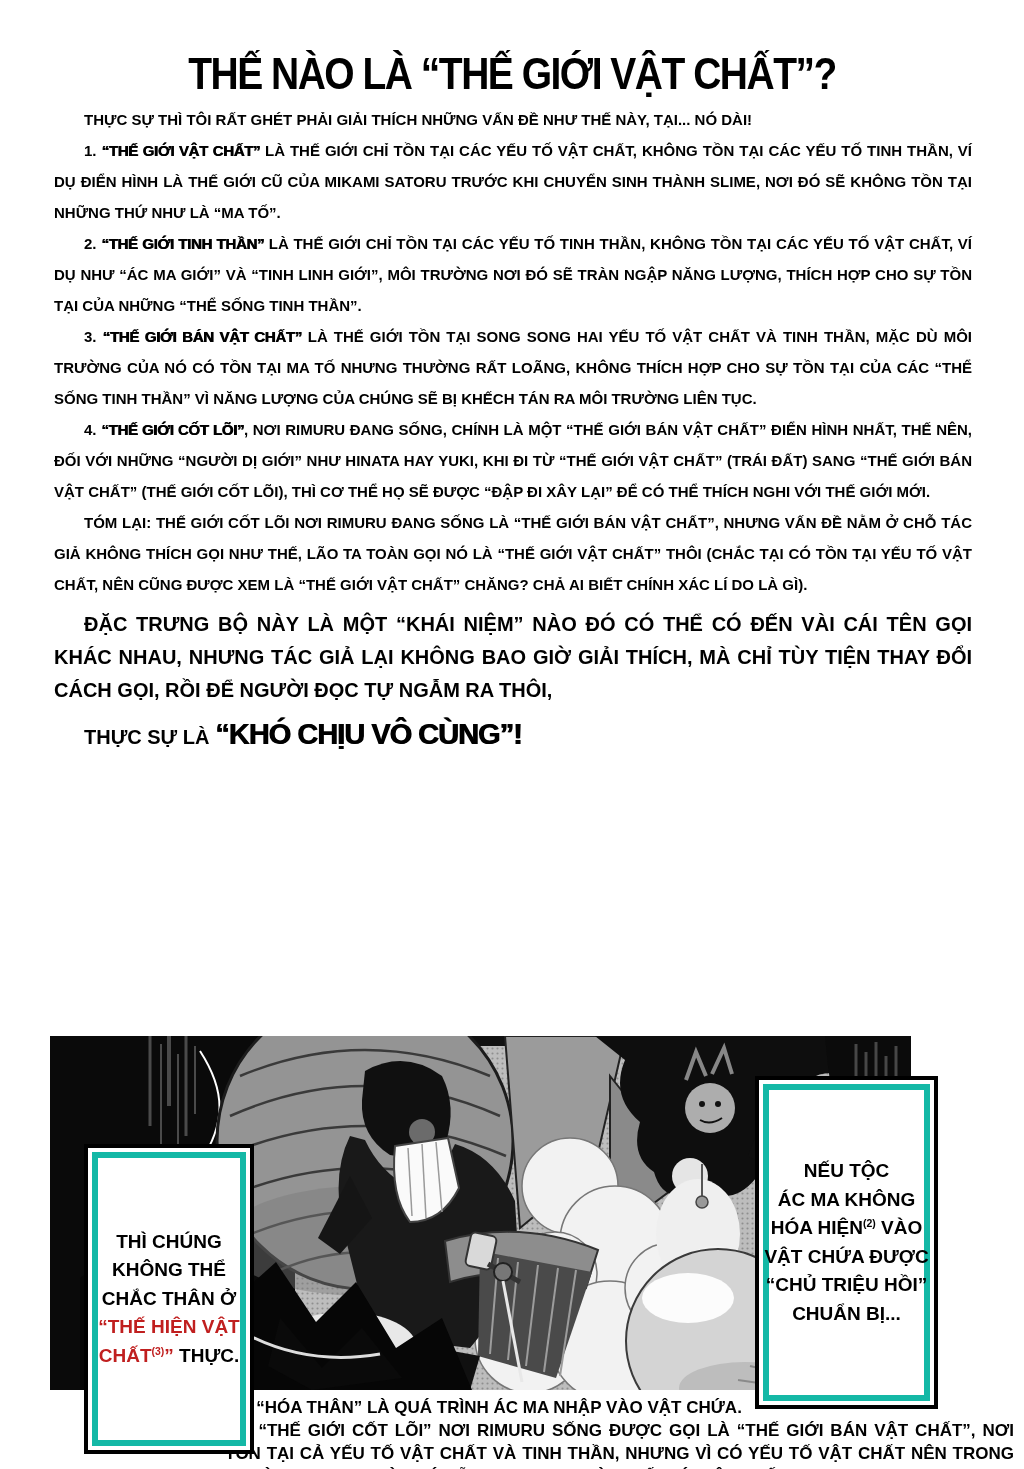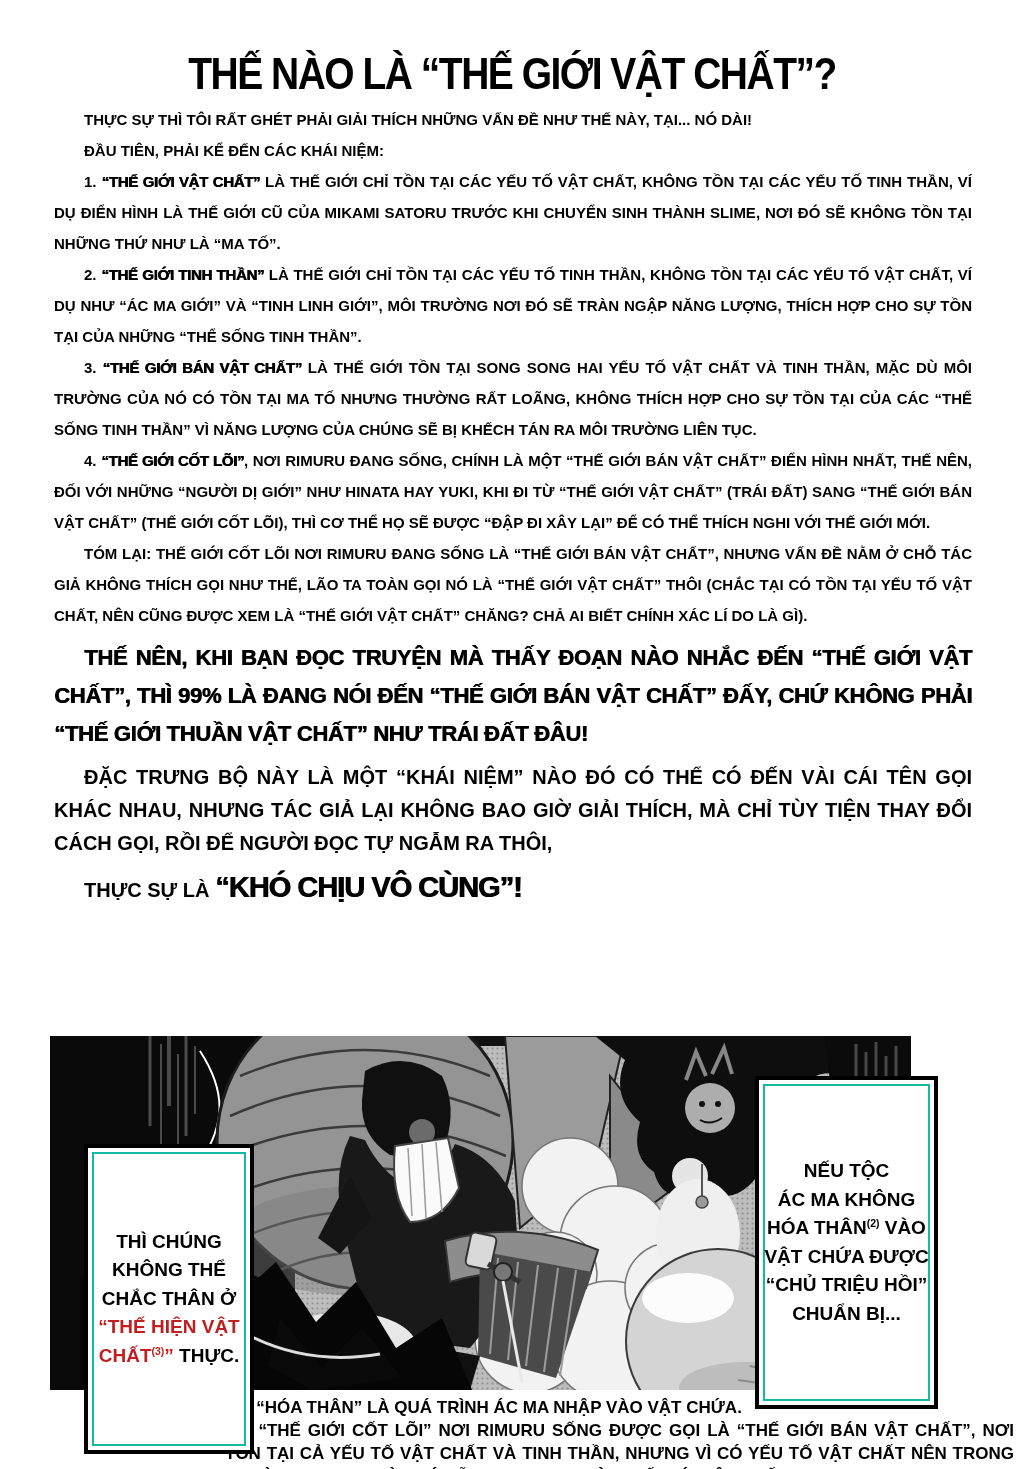--- a/index.html
+++ b/index.html
@@ -18,47 +18,45 @@
   .xb{text-shadow:0.7px 0 0 currentColor;letter-spacing:-0.3px;}
   .big{font-size:29px;letter-spacing:-1px;text-shadow:0.9px 0 0 currentColor;}
   sup{font-size:0.55em;line-height:0;}
   .red{color:var(--red,#c01f1f);}
   
   .panel{position:absolute;left:50px;top:1036px;width:861px;height:354px;
          background:#0a0a0a;overflow:hidden;}
   .panel svg{display:block;width:100%;height:100%;}
   
   .bubble{position:absolute;background:#fff;border:4px solid #000;padding:4px;box-sizing:border-box;z-index:5;}
-  .bubble-inner{border:2px solid #14b8a6;width:100%;height:100%;box-sizing:border-box;
+  .bubble-inner{border:6px solid #14b8a6;width:100%;height:100%;box-sizing:border-box;
                 display:flex;flex-direction:column;justify-content:center;align-items:center;
                 text-align:center;font-size:19px;line-height:28.5px;font-weight:bold;background:#fff;}
   .bubble.left{left:84px;top:1144px;width:170px;height:310px;}
   .bubble.right{left:755px;top:1076px;width:183px;height:333px;}
   .bline{white-space:nowrap;}
   
   .footnotes{position:absolute;left:225px;top:1396px;width:789px;z-index:4;
              font-size:17px;line-height:23px;font-weight:bold;text-align:justify;background:#fff;}
   .fnote{margin:0;}
 </style>
 </head>
 <body>
 
 <div class="page">
 
   <h1 class="title">THẾ NÀO LÀ “THẾ GIỚI VẬT CHẤT”?</h1>
 
   <div class="article" id="article">
       <p class="para n"><span>THỰC SỰ THÌ TÔI RẤT GHÉT PHẢI GIẢI THÍCH NHỮNG VẤN ĐỀ NHƯ THẾ NÀY, TẠI... NÓ DÀI!</span></p>
-      <p class="para n"><span>ĐẦU TIÊN, PHẢI KỂ ĐẾN CÁC KHÁI NIỆM:</span></p>
       <p class="para n"><span>1. </span><span class="xb">“THẾ GIỚI VẬT CHẤT”</span><span> LÀ THẾ GIỚI CHỈ TỒN TẠI CÁC YẾU TỐ VẬT CHẤT, KHÔNG TỒN TẠI CÁC YẾU TỐ TINH THẦN, VÍ DỤ ĐIỂN HÌNH LÀ THẾ GIỚI CŨ CỦA MIKAMI SATORU TRƯỚC KHI CHUYỂN SINH THÀNH SLIME, NƠI ĐÓ SẼ KHÔNG TỒN TẠI NHỮNG THỨ NHƯ LÀ “MA TỐ”.</span></p>
       <p class="para n"><span>2. </span><span class="xb">“THẾ GIỚI TINH THẦN”</span><span> LÀ THẾ GIỚI CHỈ TỒN TẠI CÁC YẾU TỐ TINH THẦN, KHÔNG TỒN TẠI CÁC YẾU TỐ VẬT CHẤT, VÍ DỤ NHƯ “ÁC MA GIỚI” VÀ “TINH LINH GIỚI”, MÔI TRƯỜNG NƠI ĐÓ SẼ TRÀN NGẬP NĂNG LƯỢNG, THÍCH HỢP CHO SỰ TỒN TẠI CỦA NHỮNG “THỂ SỐNG TINH THẦN”.</span></p>
       <p class="para n"><span>3. </span><span class="xb">“THẾ GIỚI BÁN VẬT CHẤT”</span><span> LÀ THẾ GIỚI TỒN TẠI SONG SONG HAI YẾU TỐ VẬT CHẤT VÀ TINH THẦN, MẶC DÙ MÔI TRƯỜNG CỦA NÓ CÓ TỒN TẠI MA TỐ NHƯNG THƯỜNG RẤT LOÃNG, KHÔNG THÍCH HỢP CHO SỰ TỒN TẠI CỦA CÁC “THỂ SỐNG TINH THẦN” VÌ NĂNG LƯỢNG CỦA CHÚNG SẼ BỊ KHẾCH TÁN RA MÔI TRƯỜNG LIÊN TỤC.</span></p>
       <p class="para n"><span>4. </span><span class="xb">“THẾ GIỚI CỐT LÕI”</span><span>, NƠI RIMURU ĐANG SỐNG, CHÍNH LÀ MỘT “THẾ GIỚI BÁN VẬT CHẤT” ĐIỂN HÌNH NHẤT, THẾ NÊN, ĐỐI VỚI NHỮNG “NGƯỜI DỊ GIỚI” NHƯ HINATA HAY YUKI, KHI ĐI TỪ “THẾ GIỚI VẬT CHẤT” (TRÁI ĐẤT) SANG “THẾ GIỚI BÁN VẬT CHẤT” (THẾ GIỚI CỐT LÕI), THÌ CƠ THỂ HỌ SẼ ĐƯỢC “ĐẬP ĐI XÂY LẠI” ĐỂ CÓ THỂ THÍCH NGHI VỚI THẾ GIỚI MỚI.</span></p>
       <p class="para n"><span>TÓM LẠI: THẾ GIỚI CỐT LÕI NƠI RIMURU ĐANG SỐNG LÀ “THẾ GIỚI BÁN VẬT CHẤT”, NHƯNG VẤN ĐỀ NẰM Ở CHỖ TÁC GIẢ KHÔNG THÍCH GỌI NHƯ THẾ, LÃO TA TOÀN GỌI NÓ LÀ “THẾ GIỚI VẬT CHẤT” THÔI (CHẮC TẠI CÓ TỒN TẠI YẾU TỐ VẬT CHẤT, NÊN CŨNG ĐƯỢC XEM LÀ “THẾ GIỚI VẬT CHẤT” CHĂNG? CHẢ AI BIẾT CHÍNH XÁC LÍ DO LÀ GÌ).</span></p>
-      <p class="para b"><span class="xb">THẾ NÊN, KHI BẠN ĐỌC TRUYỆN MÀ THẤY ĐOẠN NÀO NHẮC ĐẾN “THẾ GIỚI VẬT CHẤT”, THÌ 99% LÀ ĐANG NÓI ĐẾN “THẾ GIỚI BÁN VẬT CHẤT” ĐẤY, CHỨ KHÔNG PHẢI “THẾ GIỚI THUẦN VẬT CHẤT” NHƯ TRÁI ĐẤT ĐÂU!</span></p>
       <p class="para s"><span>ĐẶC TRƯNG BỘ NÀY LÀ MỘT “KHÁI NIỆM” NÀO ĐÓ CÓ THỂ CÓ ĐẾN VÀI CÁI TÊN GỌI KHÁC NHAU, NHƯNG TÁC GIẢ LẠI KHÔNG BAO GIỜ GIẢI THÍCH, MÀ CHỈ TÙY TIỆN THAY ĐỔI CÁCH GỌI, RỒI ĐỂ NGƯỜI ĐỌC TỰ NGẪM RA THÔI,</span></p>
       <p class="para c"><span>THỰC SỰ LÀ </span><span class="big">“KHÓ CHỊU VÔ CÙNG”!</span></p>
     </div>
 
   <div class="panel">
     <svg viewBox="0 0 861 354" preserveAspectRatio="none">
       <defs>
         <pattern id="ht" width="5" height="5" patternUnits="userSpaceOnUse">
           <rect width="5" height="5" fill="#bdbdbd"></rect>
           <circle cx="2.5" cy="2.5" r="1.05" fill="#8f8f8f"></circle>
@@ -201,21 +199,21 @@
         <div class="bline"><span>CHẮC THÂN Ở</span></div>
         <div class="bline"><span class="red">“THẾ HIỆN VẬT</span></div>
         <div class="bline"><span class="red">CHẤT</span><sup class="red">(3)</sup><span class="red">”</span><span> THỰC.</span></div>
       </div>
   </div>
 
   <div class="bubble right">
     <div class="bubble-inner" id="bubble-right">
         <div class="bline"><span>NẾU TỘC</span></div>
         <div class="bline"><span>ÁC MA KHÔNG</span></div>
-        <div class="bline"><span>HÓA THÂN</span><sup>(2)</sup><span> VÀO</span></div>
+        <div class="bline"><span>HÓA HIỆN</span><sup>(2)</sup><span> VÀO</span></div>
         <div class="bline"><span>VẬT CHỨA ĐƯỢC</span></div>
         <div class="bline"><span>“CHỦ TRIỆU HỒI”</span></div>
         <div class="bline"><span>CHUẨN BỊ...</span></div>
       </div>
   </div>
 
   <div class="footnotes" id="footnotes">
       <div class="fnote">(2): “HÓA THÂN” LÀ QUÁ TRÌNH ÁC MA NHẬP VÀO VẬT CHỨA.</div>
       <div class="fnote">(3): “THẾ GIỚI CỐT LÕI” NƠI RIMURU SỐNG ĐƯỢC GỌI LÀ “THẾ GIỚI BÁN VẬT CHẤT”, NƠI TỒN TẠI CẢ YẾU TỐ VẬT CHẤT VÀ TINH THẦN, NHƯNG VÌ CÓ YẾU TỐ VẬT CHẤT NÊN TRONG TRƯỜNG HỢP (3) NÀY NÓ VẪN ĐƯỢC XEM LÀ “THẾ GIỚI VẬT CHẤT”.</div>
     </div>

